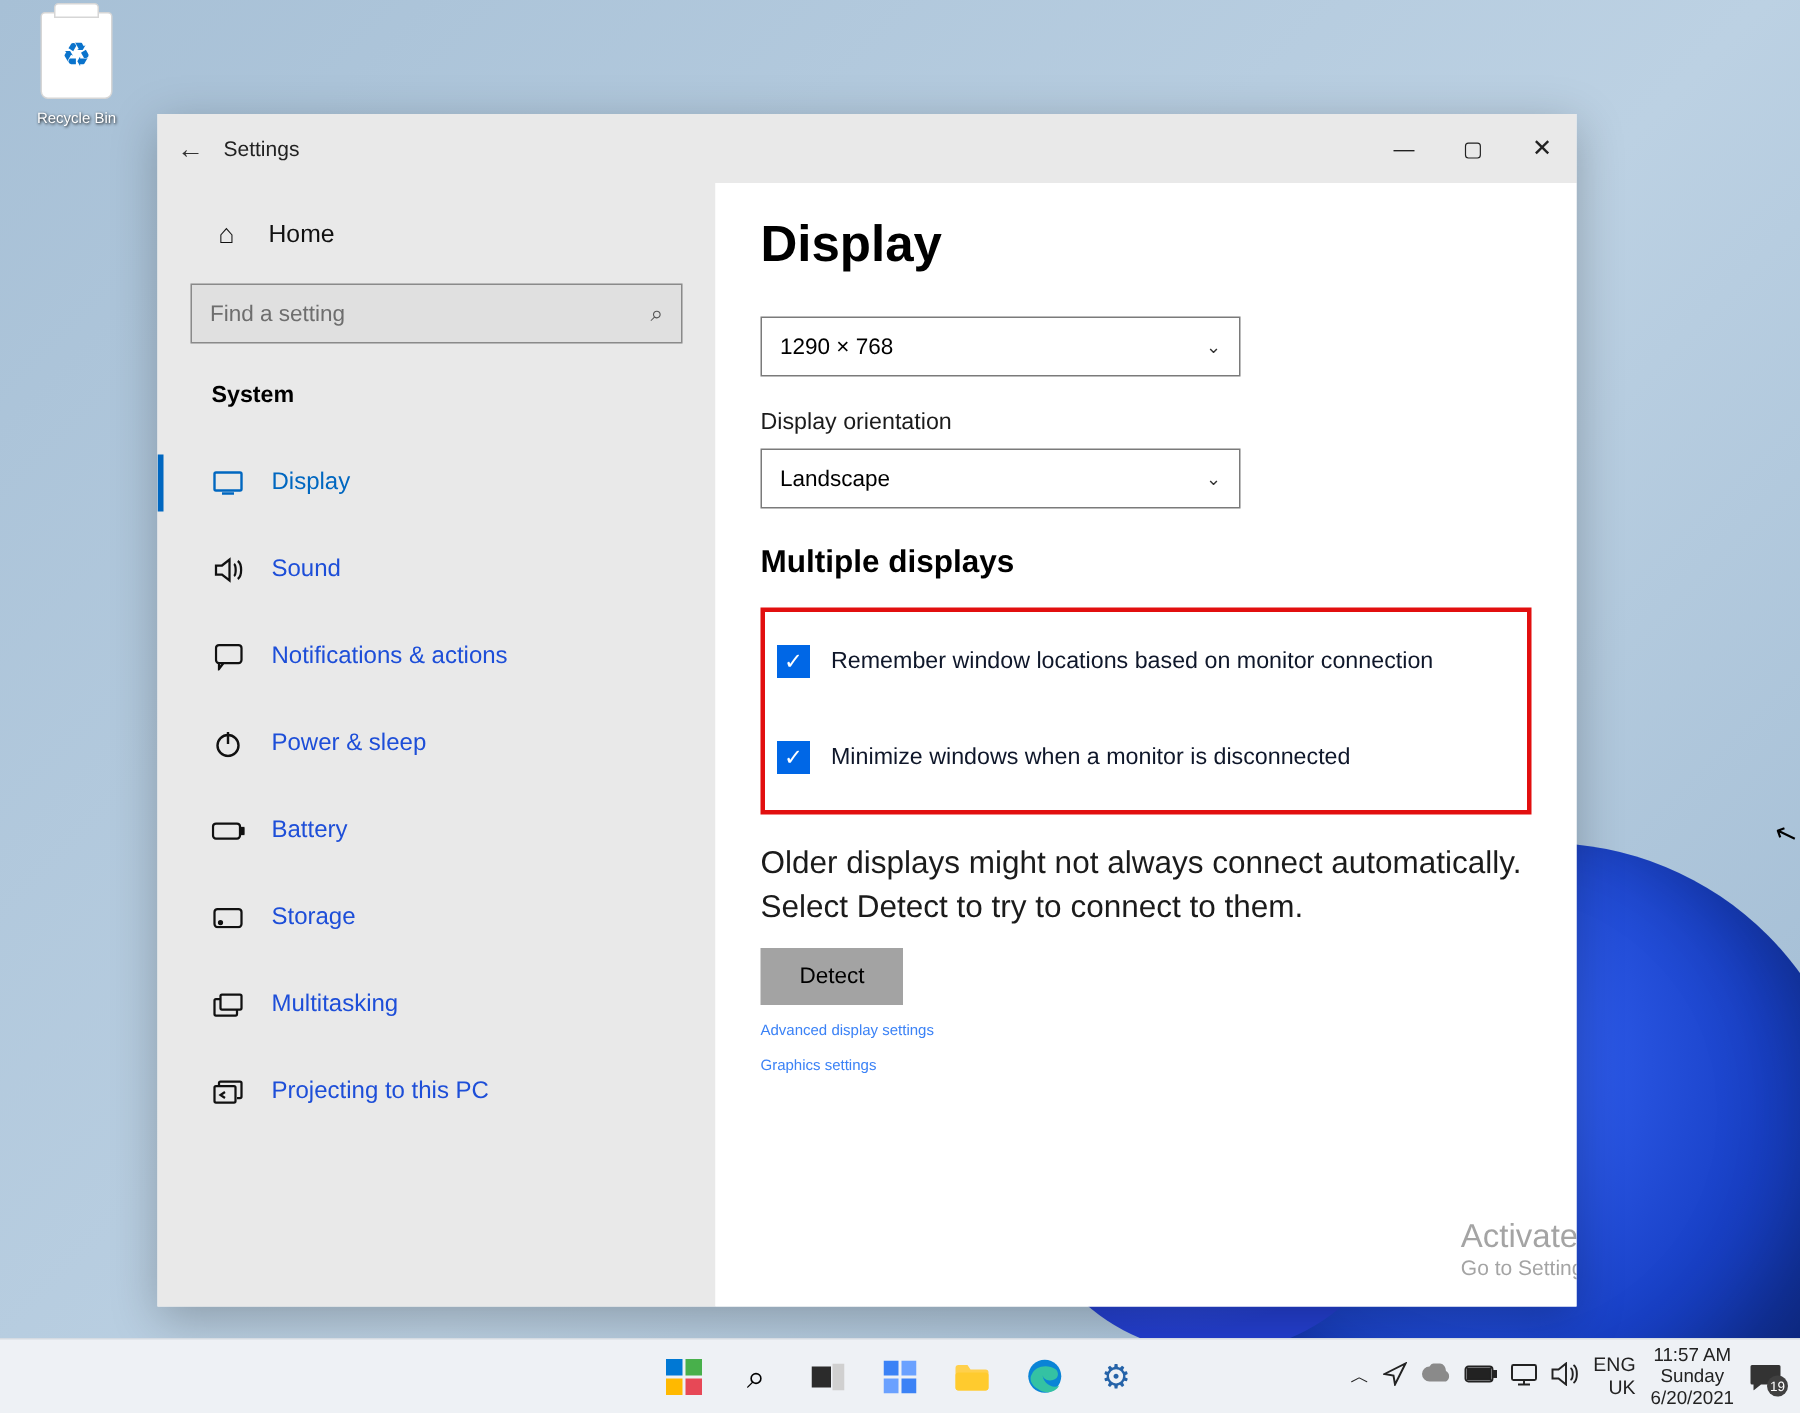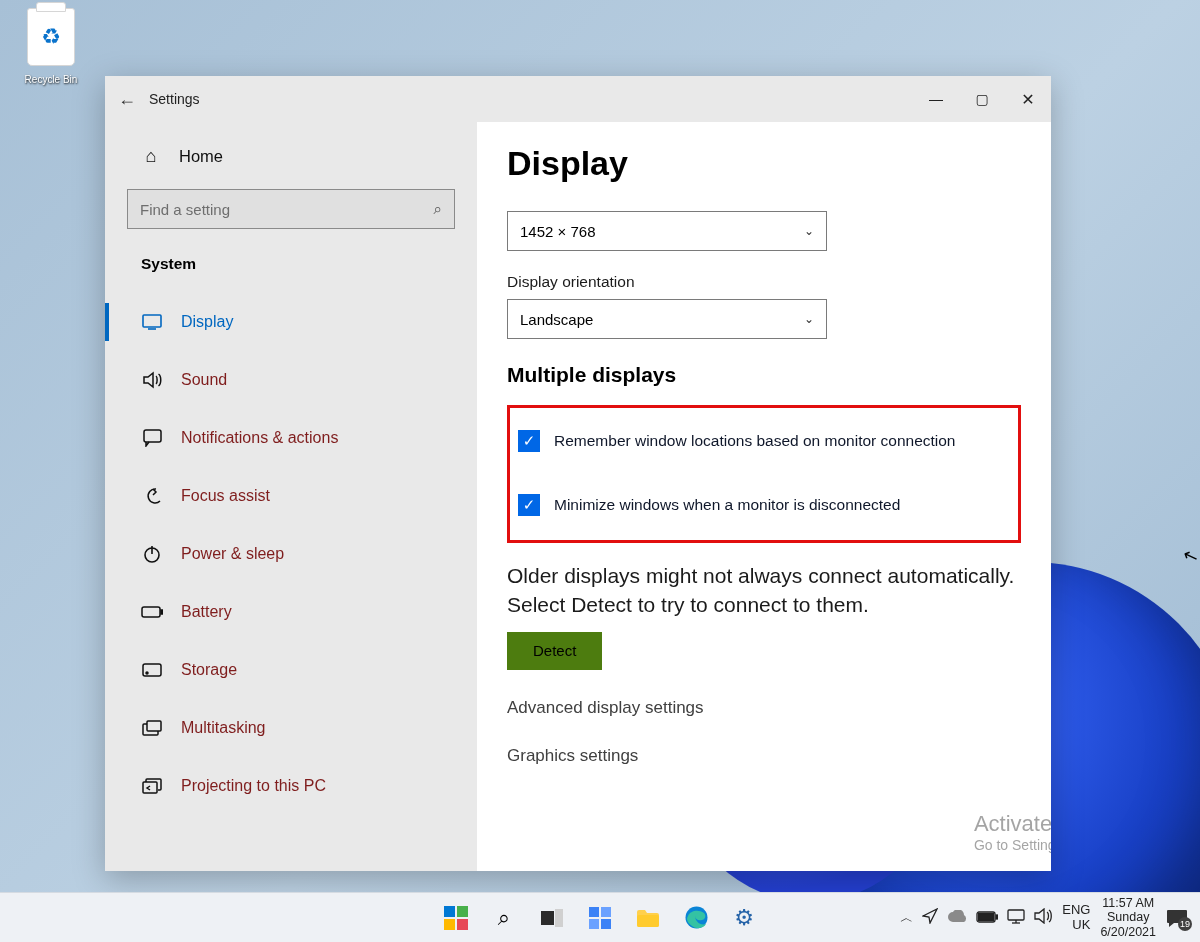--- a/index.html
+++ b/index.html
@@ -43,40 +43,40 @@
   .win-body { flex:1; display:flex; min-height:0;}
   .sidebar { width:372px; background:#e9e9e9; padding: 10px 0 0 0; overflow:hidden;}
   .content { flex:1; background:#fff; padding: 18px 30px 20px 30px; overflow:hidden; position:relative;}
   .home-row { display:flex; align-items:center; gap:18px; padding:14px 22px 22px 36px; font-size:16.5px; color:#111;}
   .home-row .icon { width:20px; display:flex; justify-content:center; font-size:18px;}
   .search-box { margin: 0 22px 20px 22px; height:40px; border:1.5px solid #8a8a8a; background:#e0e0e0; display:flex; align-items:center; padding:0 12px; color:#6e6e6e; font-size:15px;}
   .search-box .s-icon { margin-left:auto; font-size:15px; color:#555;}
   .cat-title { padding: 6px 22px 10px 36px; font-size:15.5px; font-weight:600;}
 
   .nav { margin-top:10px;}
-  .nav-item { display:flex; align-items:center; gap:18px; height:58px; padding-left:36px; font-size:16px; color:#7f1d1d; position:relative;}
+  .nav-item { display:flex; align-items:center; gap:18px; height:58px; padding-left:36px; font-size:16px; color:#1d4ed8; position:relative;}
   .nav-item .icon { width:22px; font-size:18px; display:flex; align-items:center; justify-content:center; color:#111;}
   .nav-item.active:before { content:""; position:absolute; left:0; top:10px; bottom:10px; width:4px; background:#0067c0;}
   .nav-item.active { color:#0067c0; }
   .nav-item.active .icon { color:#0067c0;}
 
   
   h1.page-title { font-size:34px; font-weight:600; margin: 4px 0 28px 0;}
   .field-label { font-size:15.5px; color:#1b1b1b; margin-bottom:8px;}
   .dropdown { width:320px; height:40px; border:1px solid #7a7a7a; background:#fff; display:flex; align-items:center; padding:0 12px; font-size:15px; margin-bottom:22px;}
   .dropdown .dd-arrow { margin-left:auto; font-size:12px; color:#333;}
   h2.section-title { font-size:21px; font-weight:600; margin: 24px 0 18px 0;}
   .highlight-box { border:3px solid #e20f0f; padding: 12px 16px 14px 8px; margin-bottom:18px;}
   .check-row { display:flex; align-items:center; gap:14px; padding: 10px 0;}
   .check-row + .check-row { margin-top:22px;}
   .checkbox { width:22px; height:22px; background:#0067e6; display:flex; align-items:center; justify-content:center; color:#fff; font-size:15px; flex-shrink:0;}
   .check-label { font-size:15.5px; color:#0f172a;}
   .helper-text { font-size:21px; color:#1b1b1b; line-height:1.4; margin: 6px 0 12px 0; max-width:530px;}
-  .btn-detect { height:38px; padding:0 26px; background:#4d7c0f; border:none; font-size:15px; display:inline-flex; align-items:center;}
-  .link { display:block; color:#404040; font-size:17px; margin-top:28px; }
+  .btn-detect { height:38px; padding:0 26px; background:#a3a3a3; border:none; font-size:15px; display:inline-flex; align-items:center;}
+  .link { display:block; color:#3b82f6; font-size:10px; margin-top:12px; }
   .watermark { position:absolute; right:-140px; bottom:18px; text-align:left; color:rgba(90,90,90,.55); }
   .watermark .wm1 { font-size:22px; }
   .watermark .wm2 { font-size:14px; }
 
   
   .taskbar { position:absolute; left:0; right:0; bottom:0; height:50px; background:#eef1f5; border-top:1px solid #d5dbe2; display:flex; align-items:center; z-index:5;}
   .tb-center { position:absolute; left:50%; transform:translateX(-50%); display:flex; gap:4px;}
   .tb-icon { width:44px; height:44px; display:flex; align-items:center; justify-content:center; font-size:20px; border-radius:4px;}
   .start-grid { width:24px; height:24px; display:grid; grid-template:repeat(2,1fr)/repeat(2,1fr); gap:2px;}
   .start-grid div { background:#0078d4;}
@@ -152,29 +152,20 @@
           <span class="icon">
             <svg width="19" height="18" viewBox="0 0 19 18" fill="none" stroke="currentColor" stroke-width="1.5">
                 <rect x="1" y="1" width="17" height="12" rx="2"></rect>
                 <path d="M6 13l-3 4v-4"></path>
               </svg>
           </span>
           <span>Notifications &amp; actions</span>
         </div>
         <div class="nav-item">
           <span class="icon">
-            <svg width="19" height="19" viewBox="0 0 19 19" fill="none" stroke="currentColor" stroke-width="1.5">
-                <path d="M13 2a7 7 0 1 0 4 12"></path>
-                <path d="M10 2l3 3-3 3"></path>
-              </svg>
-          </span>
-          <span>Focus assist</span>
-        </div>
-        <div class="nav-item">
-          <span class="icon">
             <svg width="18" height="18" viewBox="0 0 18 18" fill="none" stroke="currentColor" stroke-width="1.6">
                 <circle cx="9" cy="10" r="7"></circle>
                 <line x1="9" y1="1" x2="9" y2="9"></line>
               </svg>
           </span>
           <span>Power &amp; sleep</span>
         </div>
         <div class="nav-item">
           <span class="icon">
             <svg width="22" height="12" viewBox="0 0 22 12" fill="none" stroke="currentColor" stroke-width="1.5">
@@ -212,21 +203,21 @@
           </span>
           <span>Projecting to this PC</span>
         </div>
       </div>
     </div>
 
     <div class="content">
       <h1 class="page-title">Display</h1>
 
       <div class="dropdown">
-        <span>1452 × 768</span>
+        <span>1290 × 768</span>
         <span class="dd-arrow">⌄</span>
       </div>
 
       <div class="field-label">Display orientation</div>
       <div class="dropdown">
         <span>Landscape</span>
         <span class="dd-arrow">⌄</span>
       </div>
 
       <h2 class="section-title">Multiple displays</h2>

